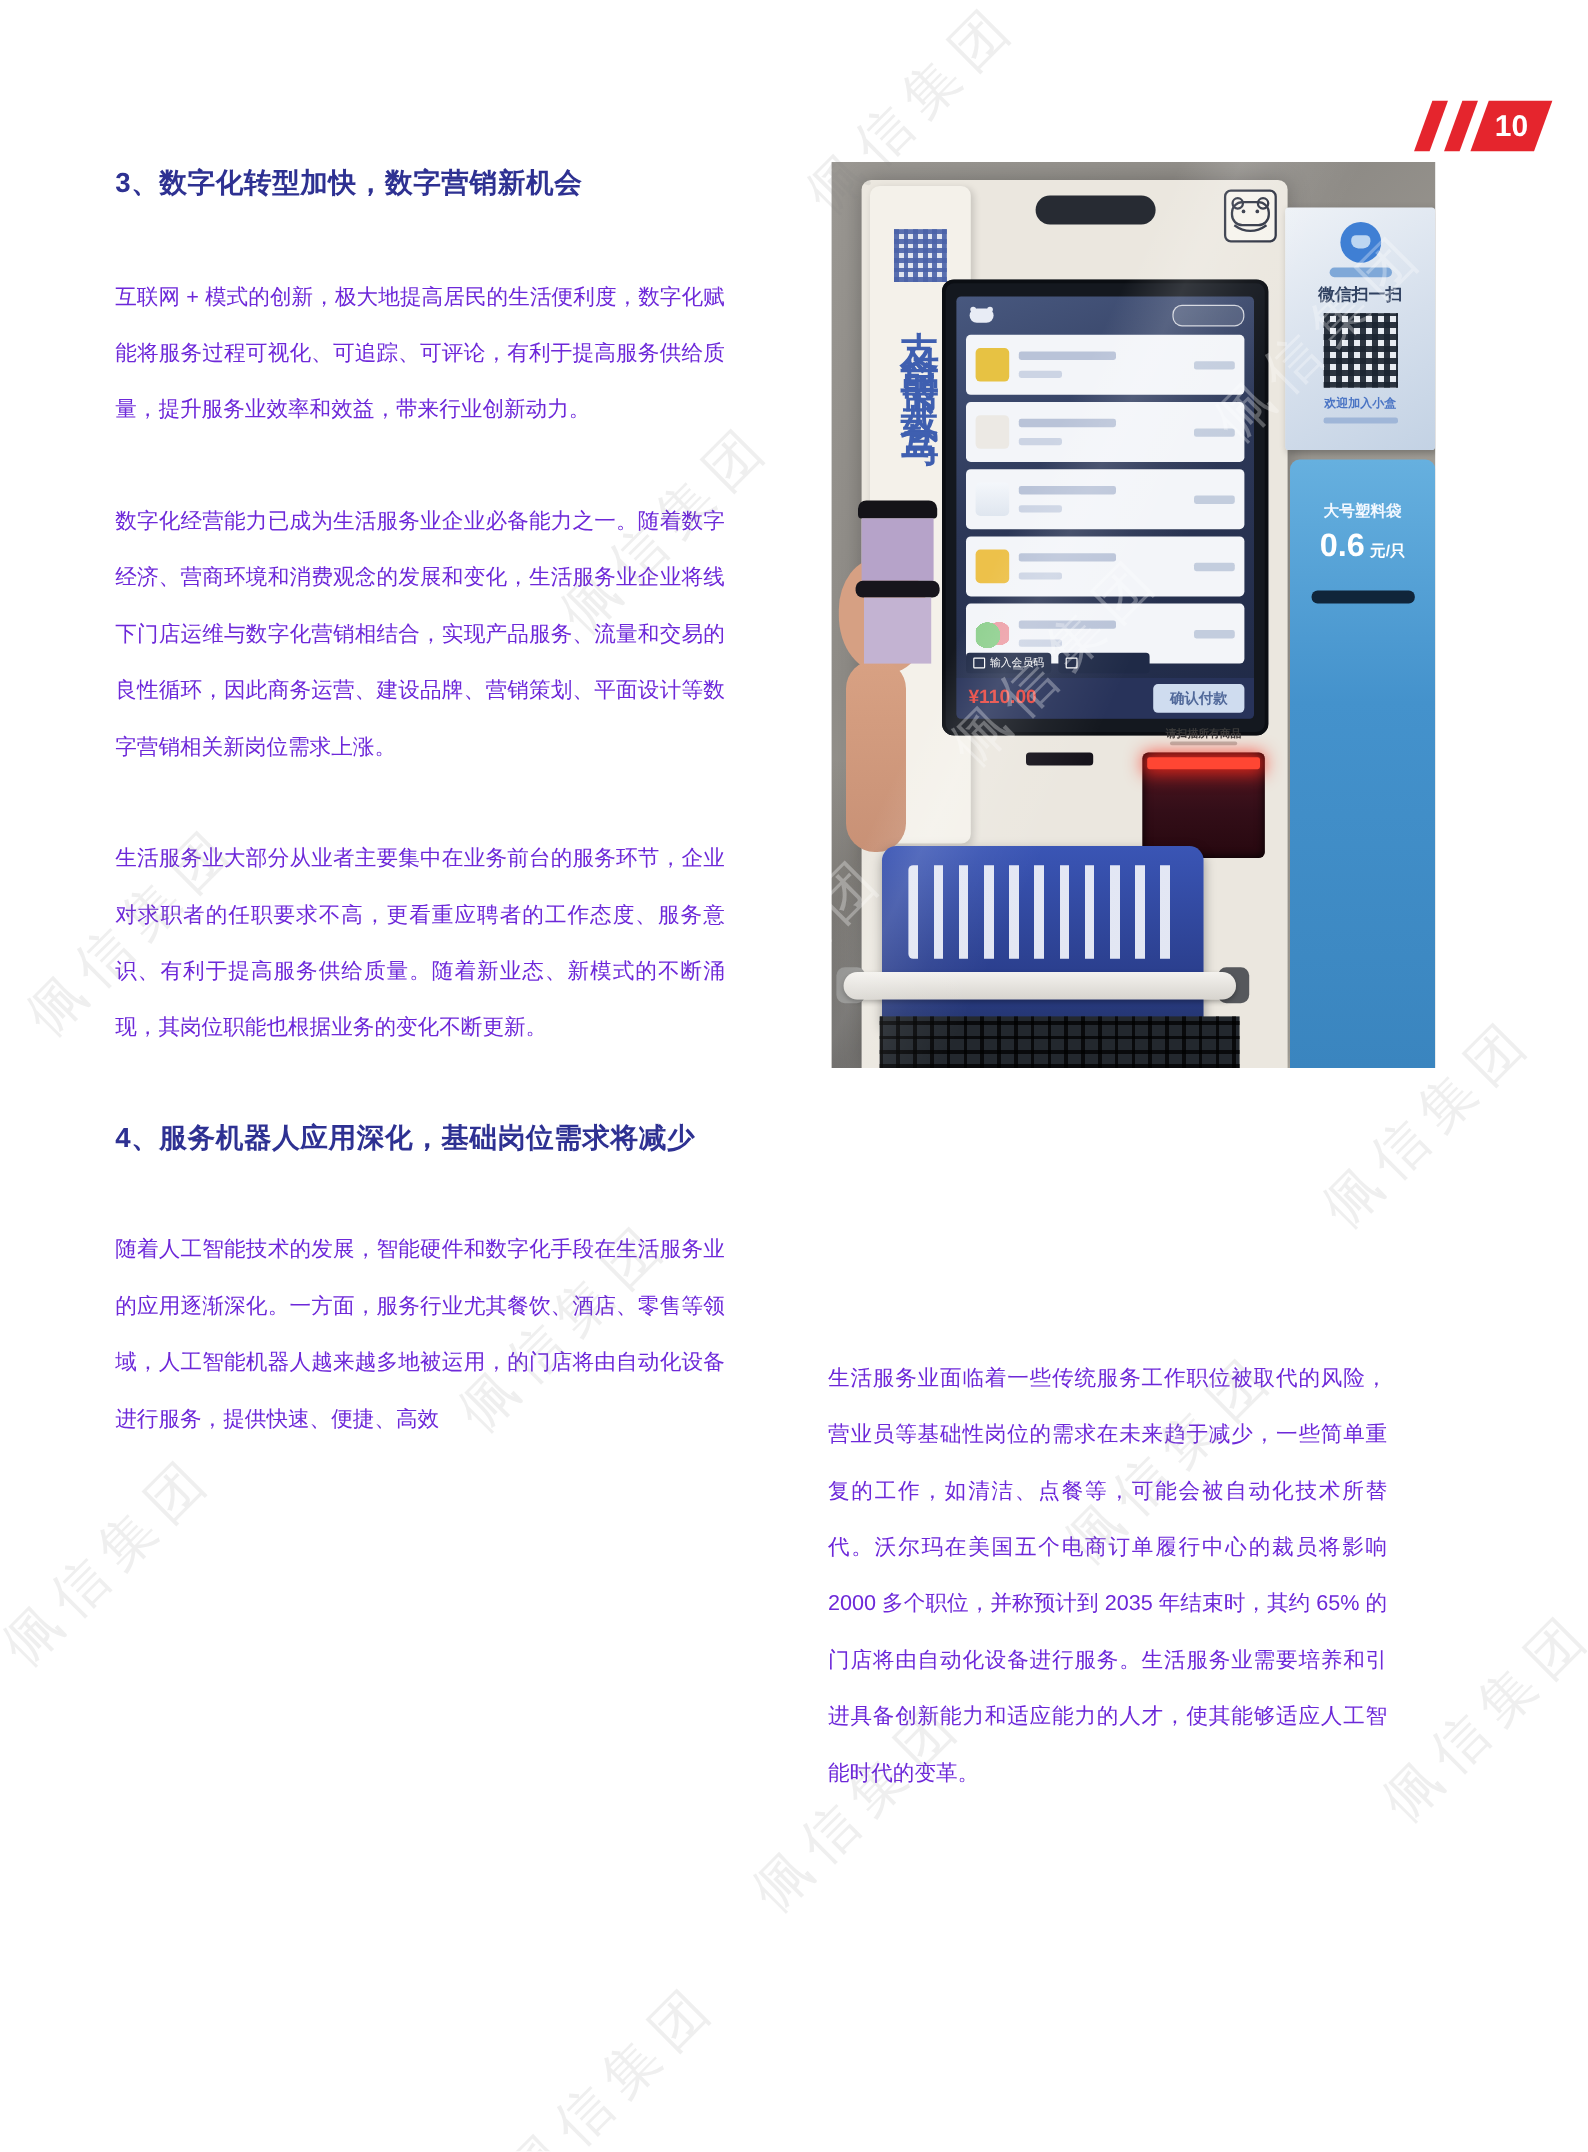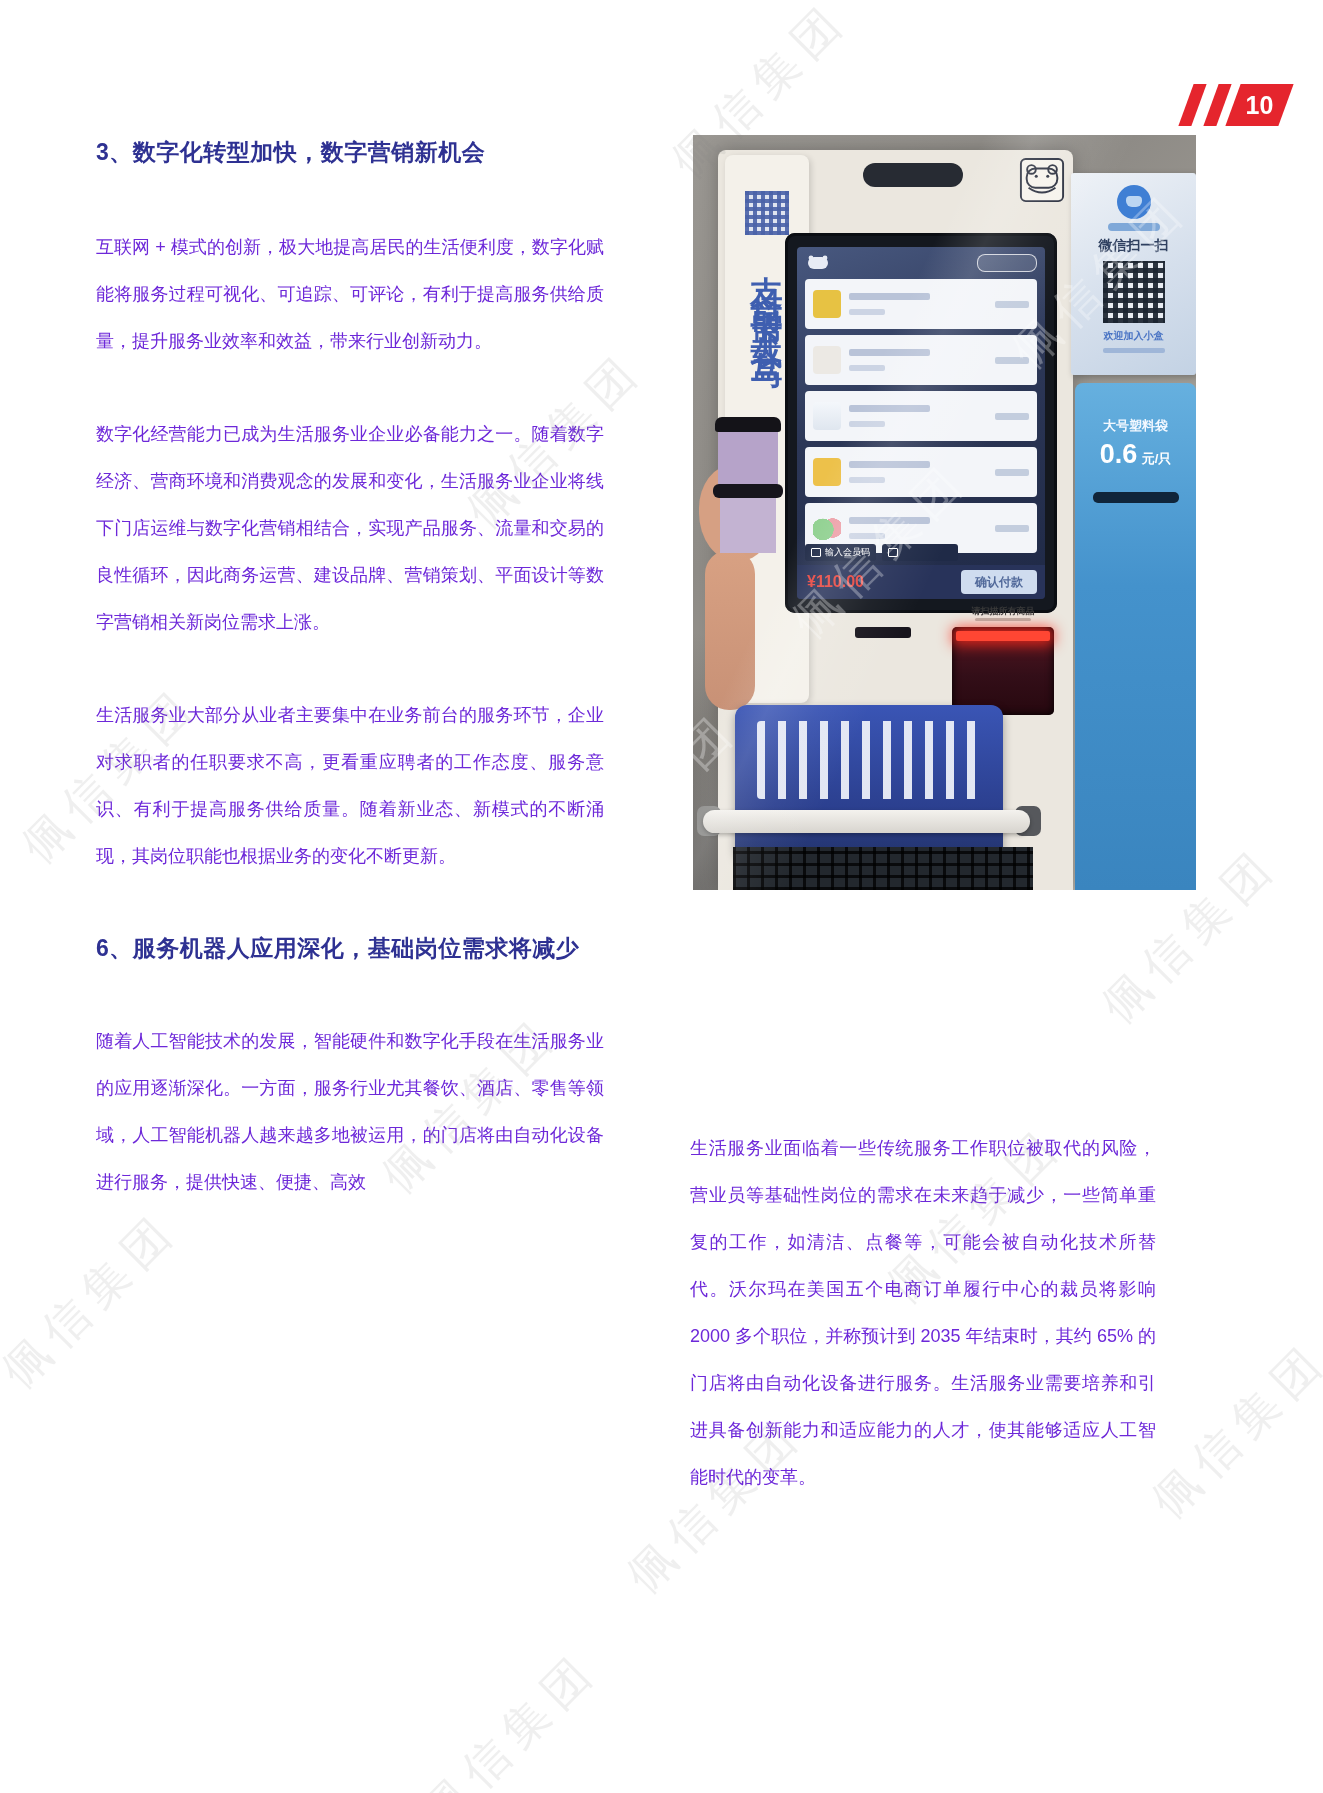--- a/index.html
+++ b/index.html
@@ -129,21 +129,21 @@
   <div class="badge-stripe" style="left:1211px"></div>
   <div class="page-badge">
     <span>10</span>
   </div>
 
   <div class="col-left">
     <h3 class="sec-heading">3、数字化转型加快，数字营销新机会</h3>
     <p class="para">互联网 + 模式的创新，极大地提高居民的生活便利度，数字化赋能将服务过程可视化、可追踪、可评论，有利于提高服务供给质量，提升服务业效率和效益，带来行业创新动力。</p>
     <p class="para">数字化经营能力已成为生活服务业企业必备能力之一。随着数字经济、营商环境和消费观念的发展和变化，生活服务业企业将线下门店运维与数字化营销相结合，实现产品服务、流量和交易的良性循环，因此商务运营、建设品牌、营销策划、平面设计等数字营销相关新岗位需求上涨。</p>
     <p class="para">生活服务业大部分从业者主要集中在业务前台的服务环节，企业对求职者的任职要求不高，更看重应聘者的工作态度、服务意识、有利于提高服务供给质量。随着新业态、新模式的不断涌现，其岗位职能也根据业务的变化不断更新。</p>
-    <h3 class="sec-heading h4">6、服务机器人应用深化，基础岗位需求将减少</h3>
+    <h3 class="sec-heading h4">4、服务机器人应用深化，基础岗位需求将减少</h3>
     <p class="para">随着人工智能技术的发展，智能硬件和数字化手段在生活服务业的应用逐渐深化。一方面，服务行业尤其餐饮、酒店、零售等领域，人工智能机器人越来越多地被运用，的门店将由自动化设备进行服务，提供快速、便捷、高效</p>
   </div>
 
   <div class="col-right">
     <p class="para">生活服务业面临着一些传统服务工作职位被取代的风险，营业员等基础性岗位的需求在未来趋于减少，一些简单重复的工作，如清洁、点餐等，可能会被自动化技术所替代。沃尔玛在美国五个电商订单履行中心的裁员将影响 2000 多个职位，并称预计到 2035 年结束时，其约 65% 的门店将由自动化设备进行服务。生活服务业需要培养和引进具备创新能力和适应能力的人才，使其能够适应人工智能时代的变革。</p>
   </div>
 
   <div class="photo">
     <div class="wall-shadow"></div>
 

